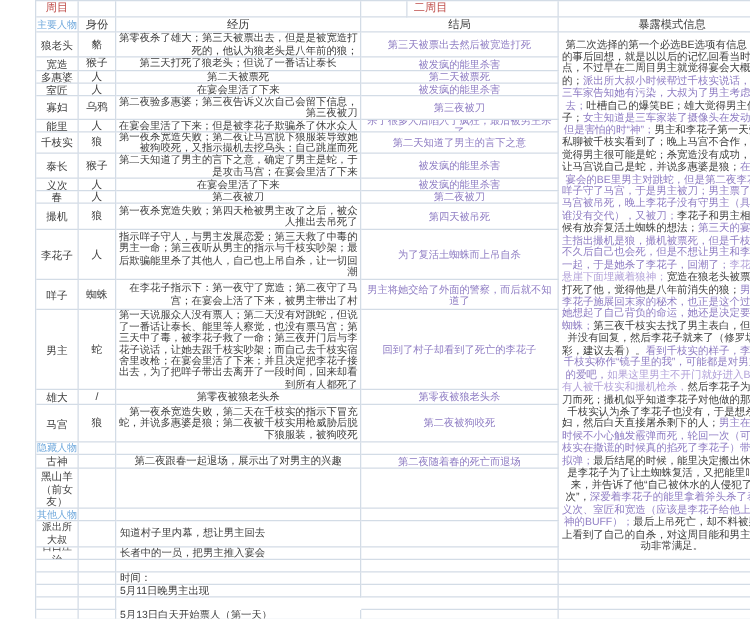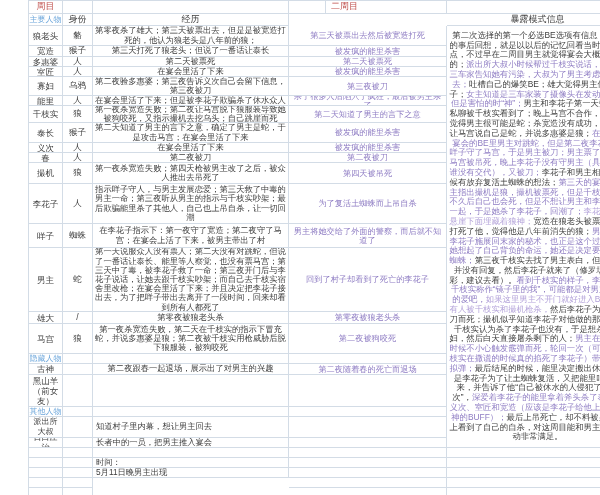--- a/index.html
+++ b/index.html
@@ -21,21 +21,21 @@
     background:#fff;font-size:8.5px;line-height:9.5px;
   }
   .c{border-right:1px solid var(--b);border-bottom:1px solid var(--b);overflow:hidden;display:flex;align-items:center;justify-content:center;text-align:center;}
   .nm{font-size:8.5px;line-height:10px;padding:0 1px;}
   .tight{font-size:8px;}
   .sec{color:var(--blue);font-size:8px;}
   .idt{font-size:8.5px;}
   .hdr{font-size:9px;}
   .red{color:var(--red);font-size:9px;}
   .r2l{justify-content:flex-start;padding-left:5px;}
-  .exp{font-size:8.3px;line-height:9.2px;padding:0 2px;}
+  .exp{font-size:8.3px;line-height:9.2px;padding:0 2px;text-align:right;}
   .lft{justify-content:flex-start;text-align:left;padding-left:3px;}
   .end{color:var(--purple);font-size:8.2px;line-height:9px;padding:0 1px;}
   .exposure{font-size:8.4px;line-height:9.8px;padding:0 2px;}
   .segwrap{width:100%;text-align:center;}
   .seg-k{color:var(--text);}
   .seg-p{color:var(--purple);}
   .seg-lp{color:var(--lpurple);}
 </style>
 </head>
 <body>
@@ -46,20 +46,21 @@
     <div class="c red" style="grid-area:1/1">周目</div>
     <div class="c" style="grid-area:1/2"></div>
     <div class="c" style="grid-area:1/3"></div>
     <div class="c" style="grid-area:1/4"></div>
     <div class="c red r2l" style="grid-area:1/5">二周目</div>
     <div class="c" style="grid-area:1/6"></div>
 
     <div class="c sec" style="grid-area:2/1">主要人物</div>
     <div class="c hdr" style="grid-area:2/2">身份</div>
     <div class="c hdr" style="grid-area:2/3">经历</div>
+    <div class="c hdr" style="grid-area:2/4/3/6">结局</div>
     <div class="c hdr" style="grid-area:2/6">暴露模式信息</div>
 
     <div class="c nm" style="grid-area:3/1">狼老头</div>
     <div class="c idt" style="grid-area:3/2">貉</div>
     <div class="c exp" style="grid-area:3/3">第零夜杀了雄大；第三天被票出去，但是是被宽造打死的，他认为狼老头是八年前的狼；</div>
     <div class="c end" style="grid-area:3/4/4/6">第三天被票出去然后被宽造打死</div>
 
     <div class="c nm" style="grid-area:4/1">宽造</div>
     <div class="c idt" style="grid-area:4/2">猴子</div>
     <div class="c exp" style="grid-area:4/3">第三天打死了狼老头；但说了一番话让泰长</div>
@@ -187,17 +188,18 @@
     <div class="c" style="grid-area:27/4/28/6"></div>
     <div class="c" style="grid-area:27/6"></div>
 
     <div class="c" style="grid-area:28/1"></div>
     <div class="c" style="grid-area:28/2"></div>
     <div class="c" style="grid-area:28/4/29/6"></div>
     <div class="c" style="grid-area:28/6"></div>
 
     <div class="c" style="grid-area:29/1"></div>
     <div class="c" style="grid-area:29/2"></div>
+    <div class="c exp lft" style="grid-area:29/3">5月13日白天开始票人（第一天）</div>
     <div class="c" style="grid-area:29/4/30/6"></div>
     <div class="c" style="grid-area:29/6"></div>
 
   </div>
 </div>
 
 </body></html>

